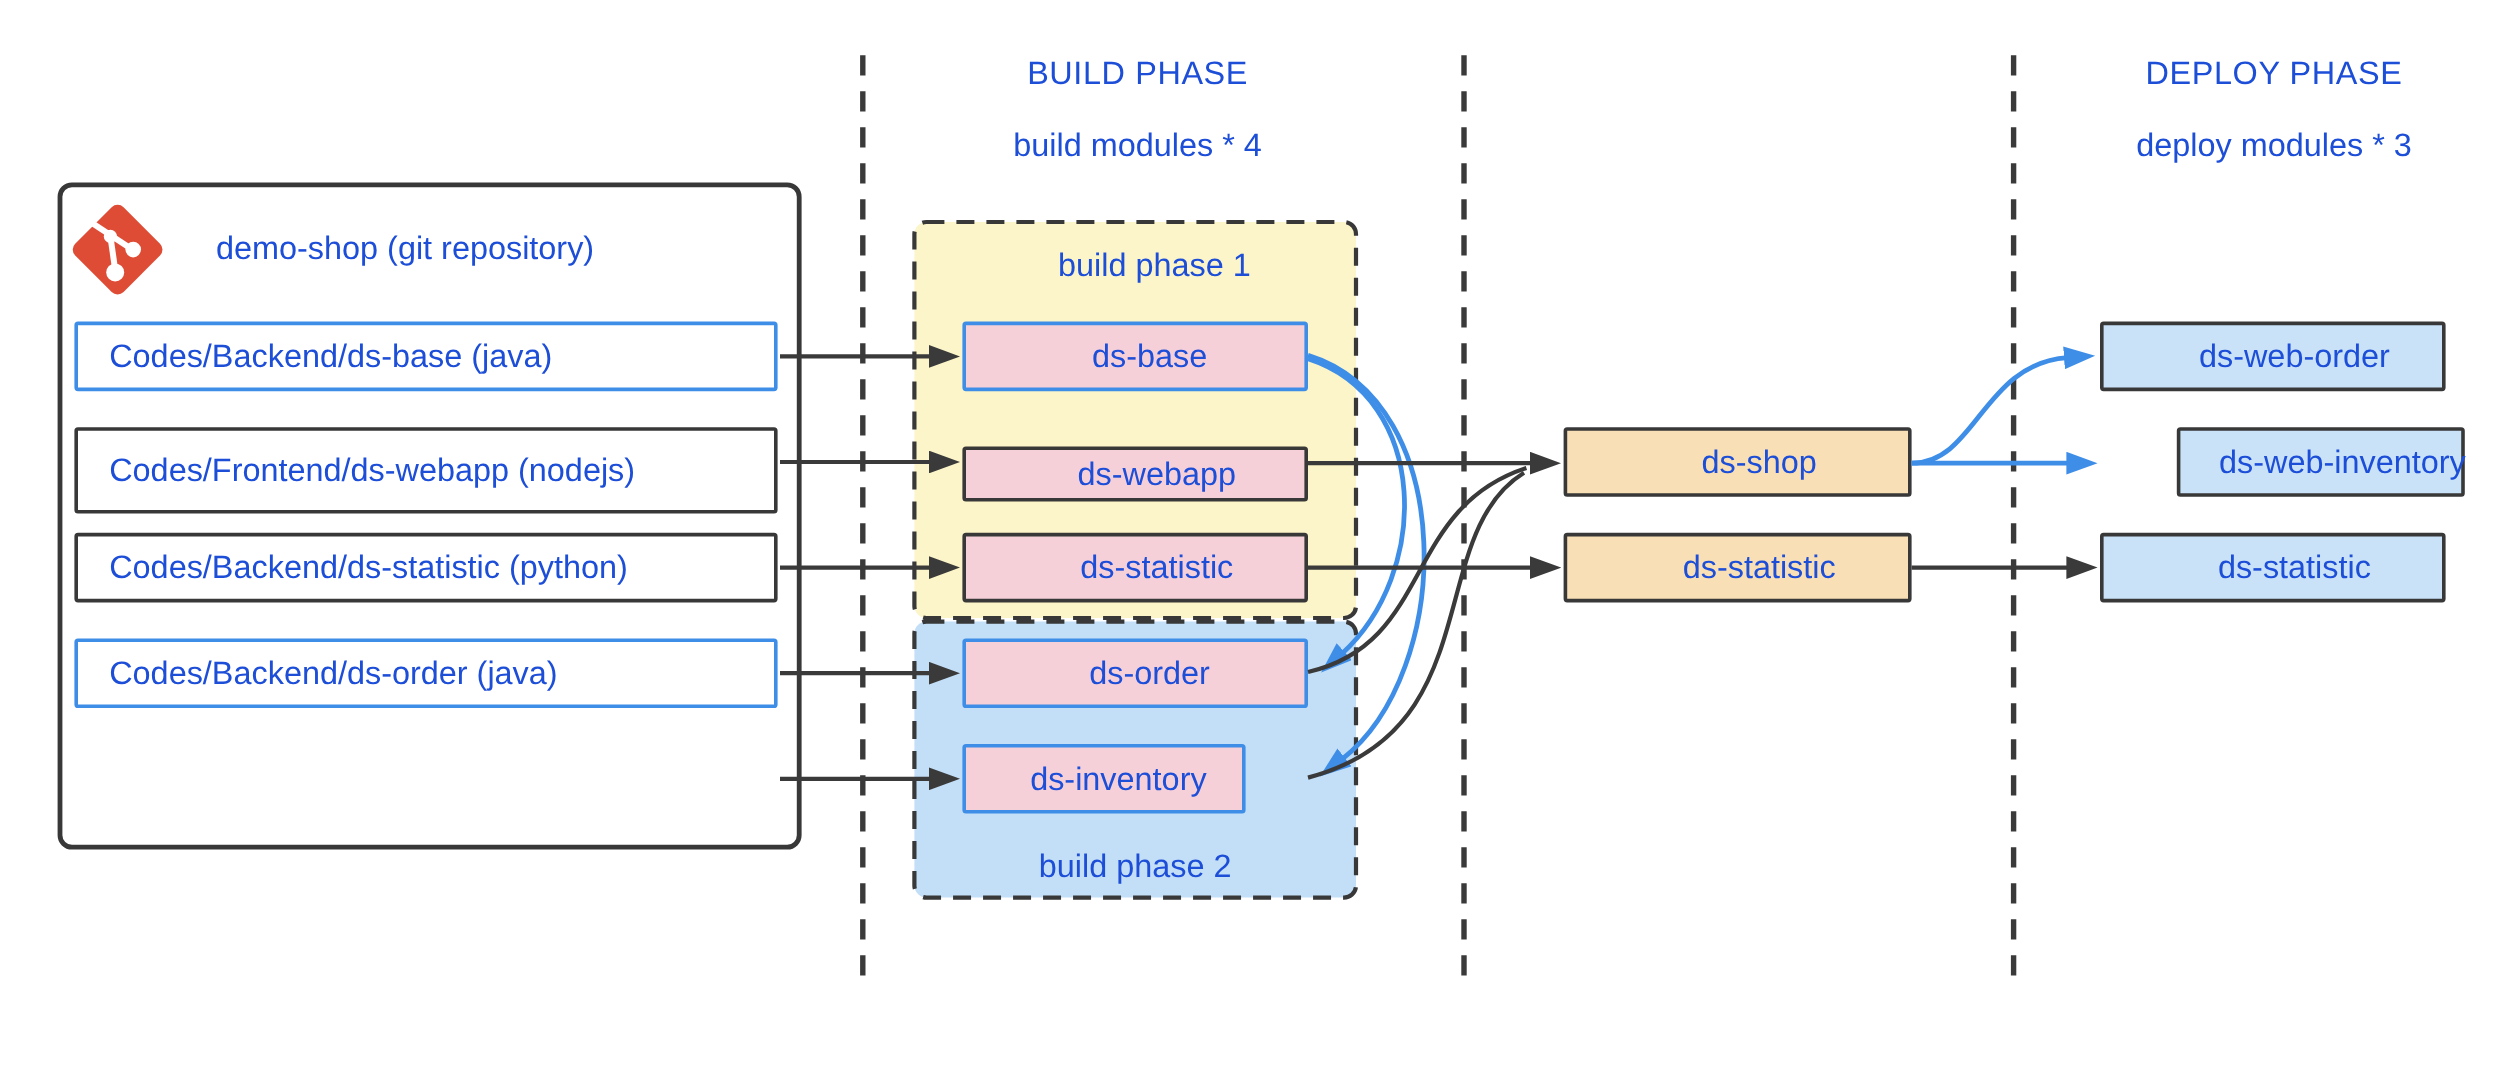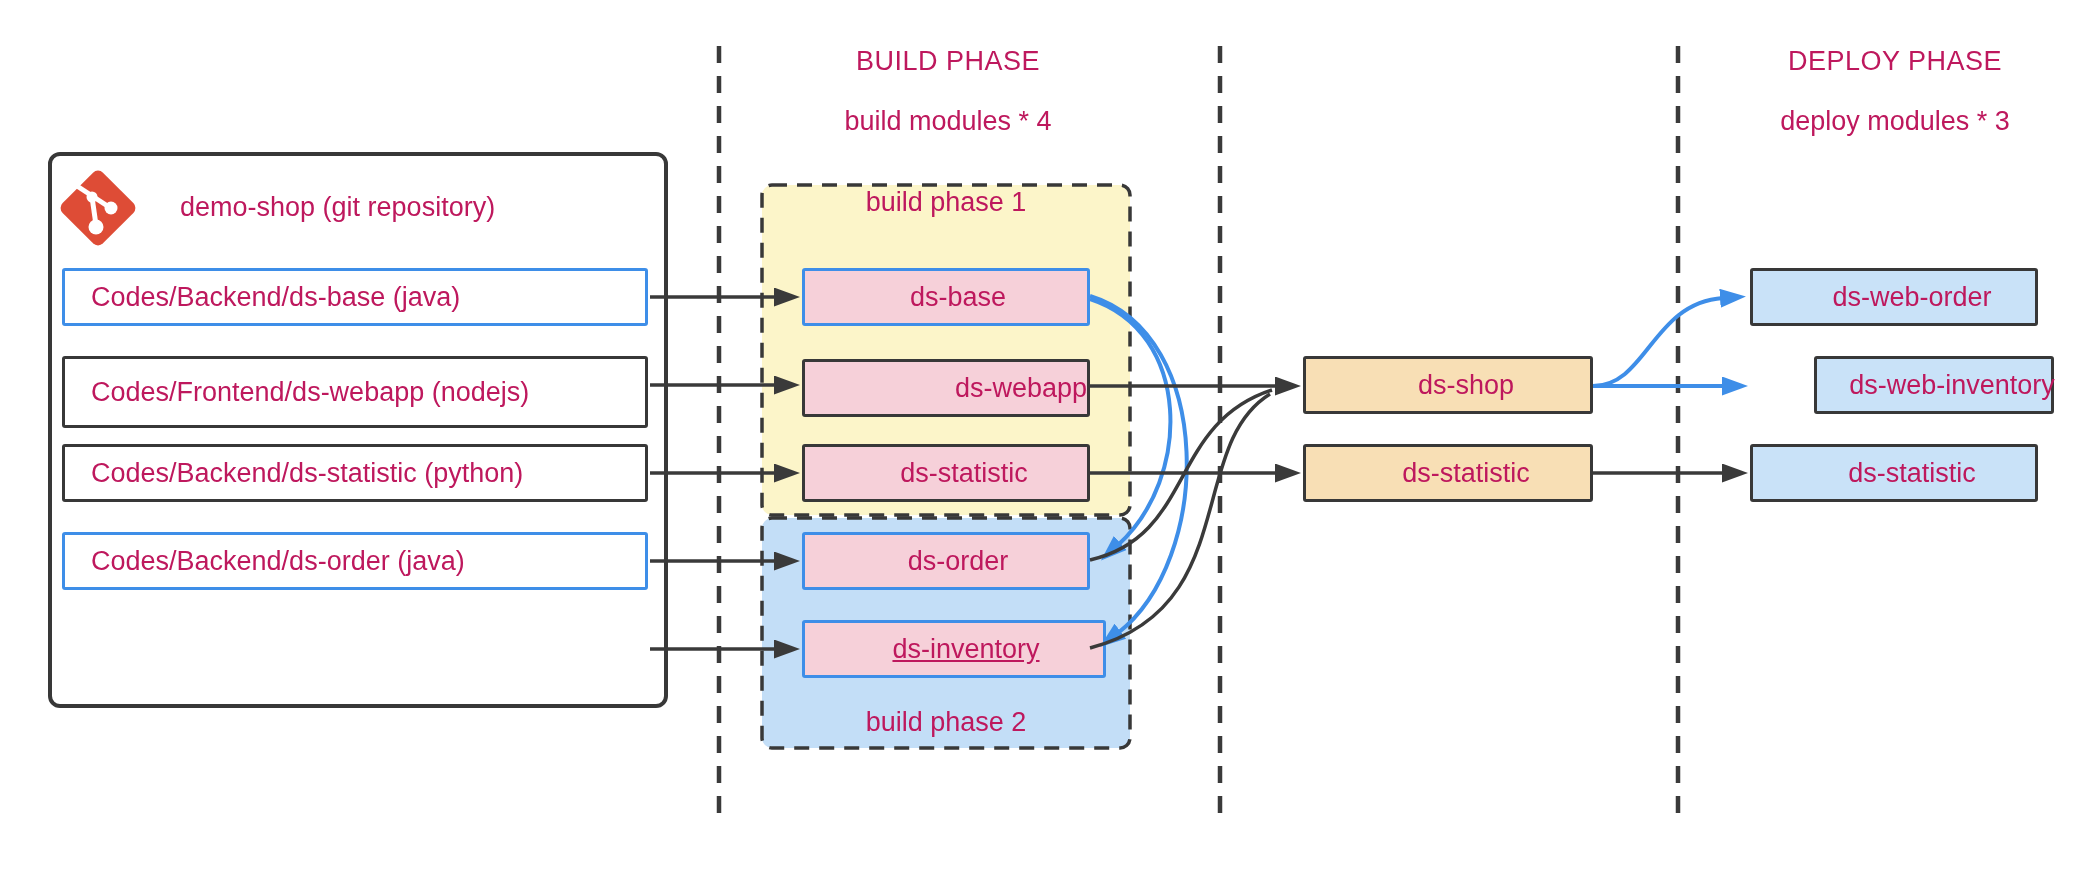--- a/index.html
+++ b/index.html
@@ -1,18 +1,18 @@
 <!DOCTYPE html>
 <html><head>
 <meta charset="utf-8">
 <style>
   html,body{margin:0;padding:0;background:#ffffff;}
   #canvas{
     position:relative;width:2092px;height:888px;background:#ffffff;overflow:hidden;
-    font-family:"Liberation Sans","DejaVu Sans",sans-serif;color:#be185d;
+    font-family:"Liberation Sans","DejaVu Sans",sans-serif;color:#1d4ed8;
   }
   svg.layer{position:absolute;left:0;top:0;pointer-events:none;}
   .abs{position:absolute;}
   .box{
     position:absolute;display:flex;align-items:center;box-sizing:border-box;
     background:#ffffff;border:3.5px solid #383838;border-radius:3px;
     font-size:27px;white-space:nowrap;
   }
   .box.center{justify-content:center;}
   .box.left{padding-left:26px;}
@@ -68,36 +68,36 @@
   <div class="box left b-dark" style="left:62px;top:356px;width:586px;height:72px;">
     <span>Codes/Frontend/ds-webapp (nodejs)</span>
   </div>
   <div class="box left b-dark" style="left:62px;top:444px;width:586px;height:58px;">
     <span>Codes/Backend/ds-statistic (python)</span>
   </div>
   <div class="box left b-blue" style="left:62px;top:532px;width:586px;height:58px;">
     <span>Codes/Backend/ds-order (java)</span>
   </div>
 
-  <div class="group-label" style="left:762px;top:187px;">build phase 1</div>
+  <div class="group-label" style="left:762px;top:206px;padding-left:16px;">build phase 1</div>
   <div class="group-label" style="left:762px;top:707px;">build phase 2</div>
 
   <div class="box center f-pink b-blue" style="left:802px;top:268px;width:288px;height:58px;">
     <span>ds-base</span>
   </div>
-  <div class="box center f-pink b-dark" style="left:802px;top:359px;width:288px;height:58px;justify-content:flex-end;">
+  <div class="box center f-pink b-dark" style="left:802px;top:372px;width:288px;height:46px;">
     <span>ds-webapp</span>
   </div>
   <div class="box center f-pink b-dark" style="left:802px;top:444px;width:288px;height:58px;">
     <span>ds-statistic</span>
   </div>
   <div class="box center f-pink b-blue" style="left:802px;top:532px;width:288px;height:58px;">
     <span>ds-order</span>
   </div>
-  <div class="box center f-pink b-blue" style="left:802px;top:620px;width:304px;height:58px;text-decoration:underline;">
+  <div class="box center f-pink b-blue" style="left:802px;top:620px;width:236px;height:58px;">
     <span>ds-inventory</span>
   </div>
 
   <div class="box center f-tan b-dark" style="left:1303px;top:356px;width:290px;height:58px;">
     <span>ds-shop</span>
   </div>
   <div class="box center f-tan b-dark" style="left:1303px;top:444px;width:290px;height:58px;">
     <span>ds-statistic</span>
   </div>
 

